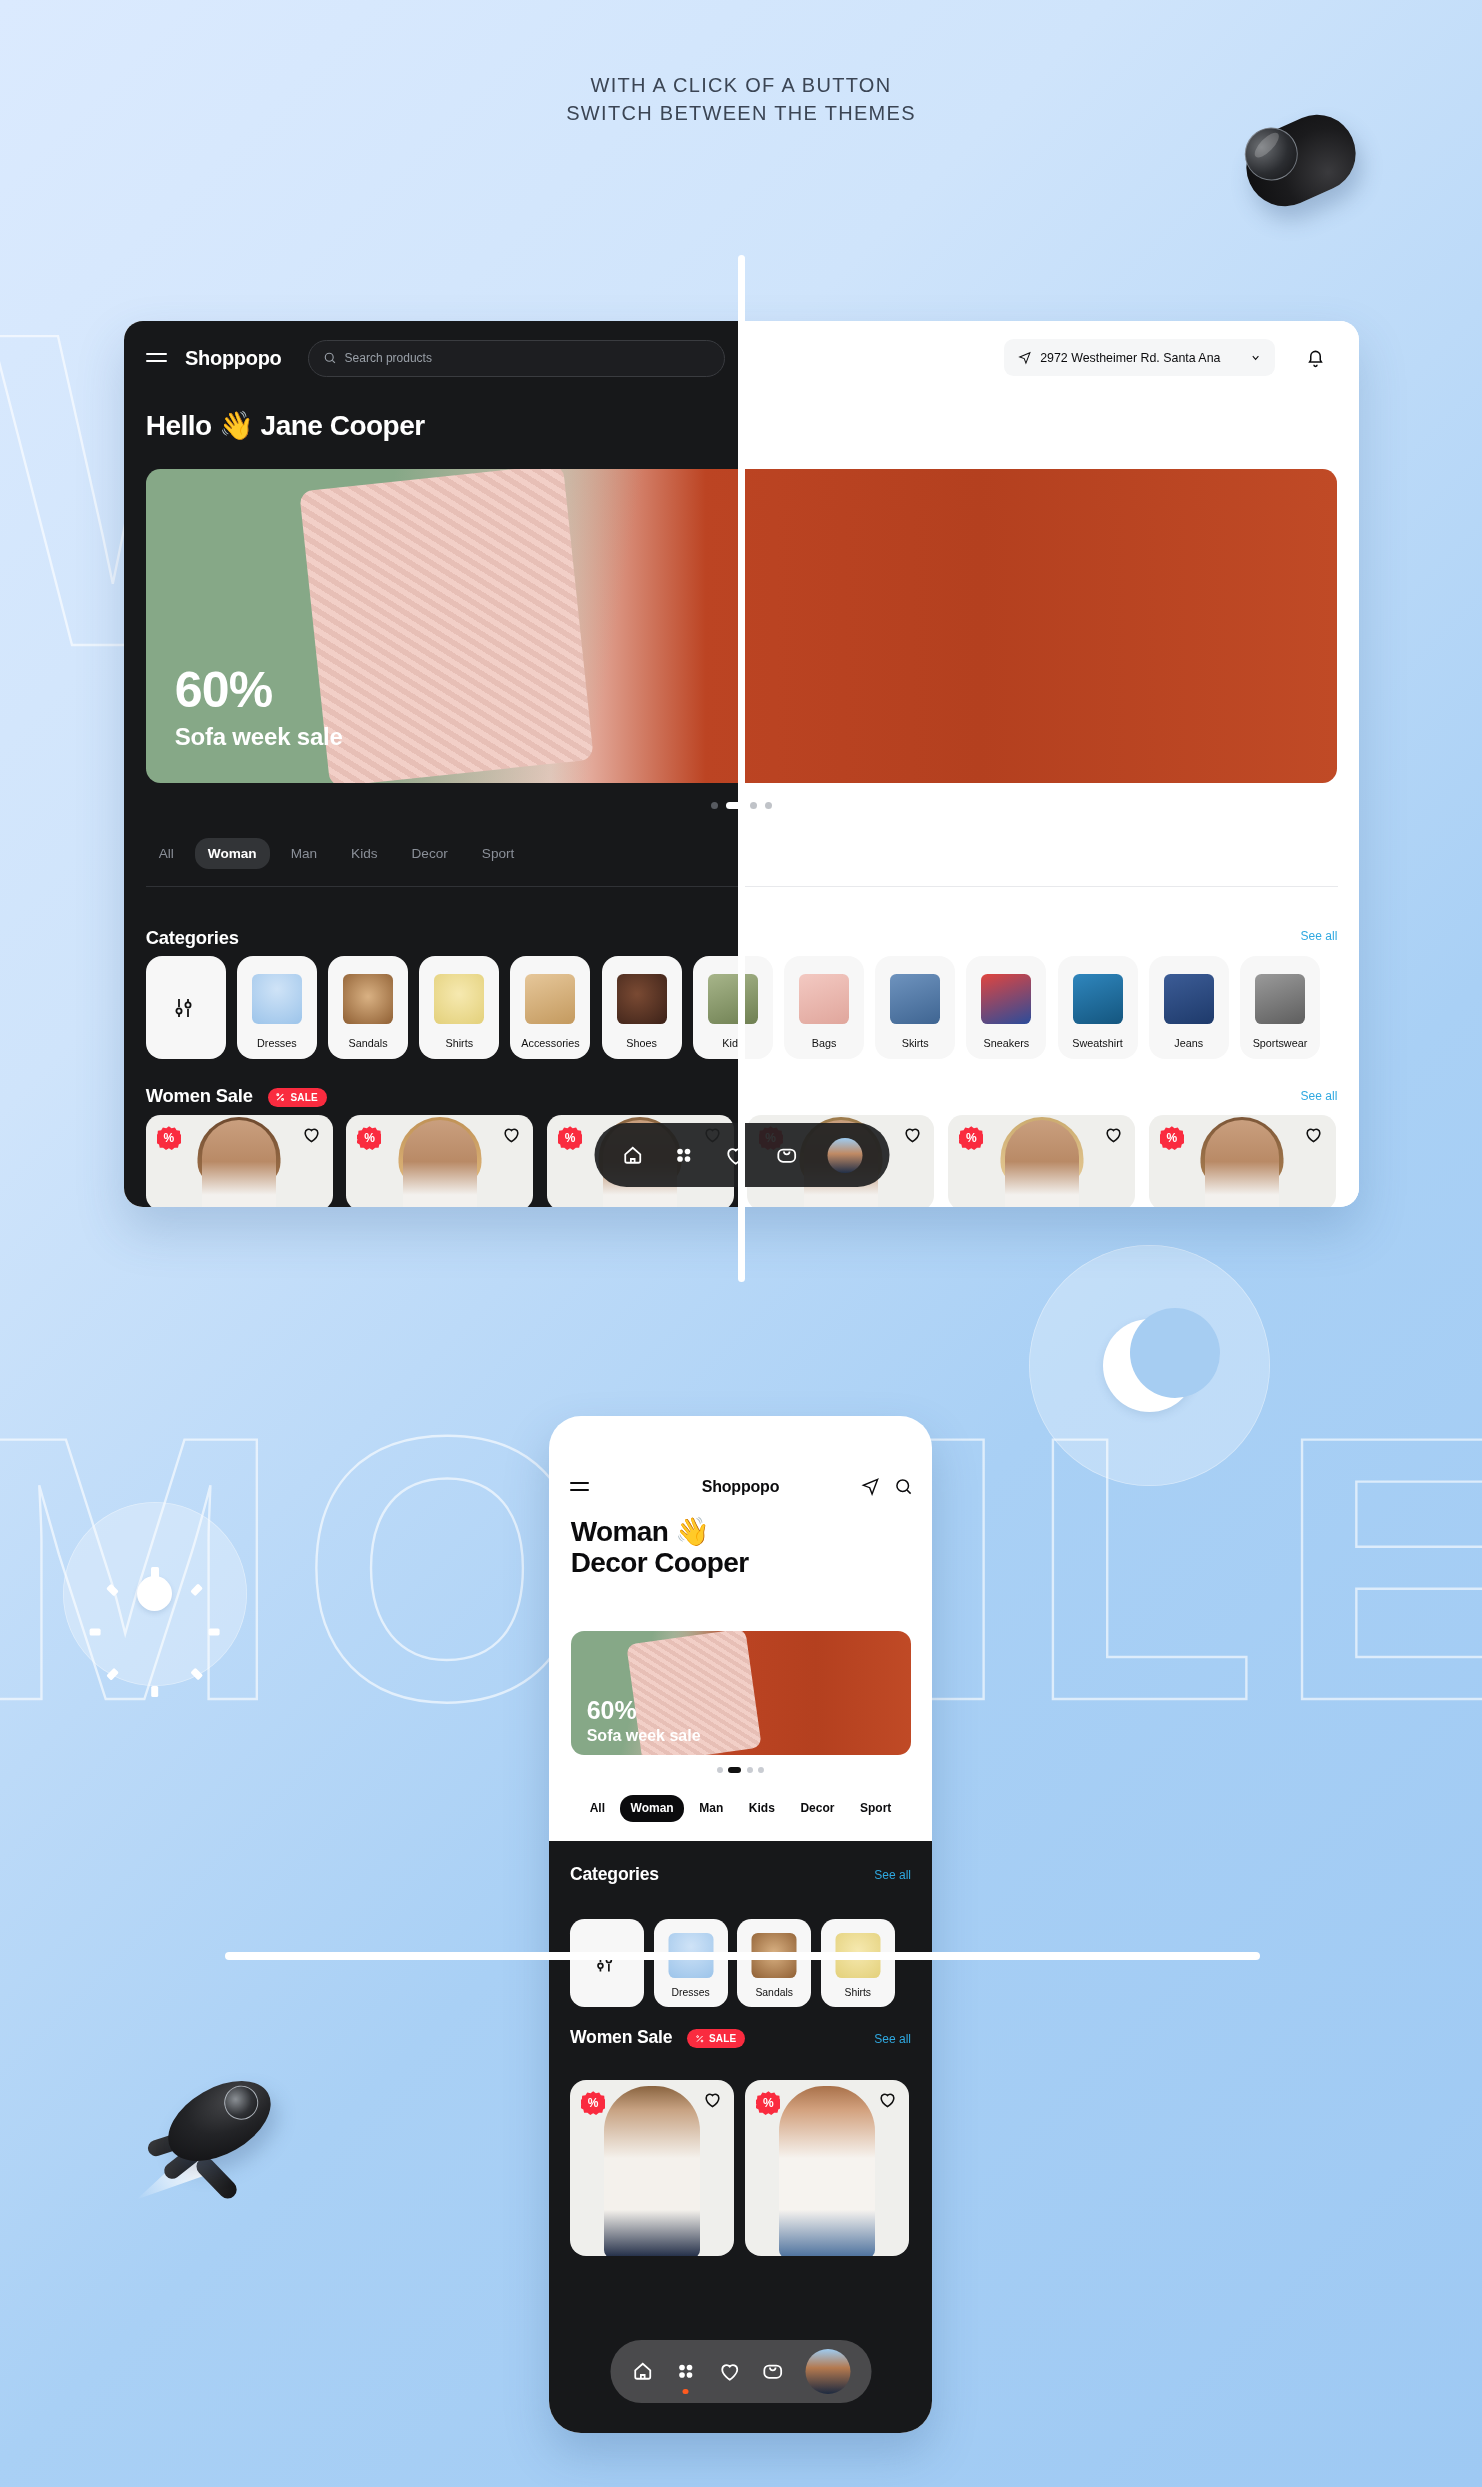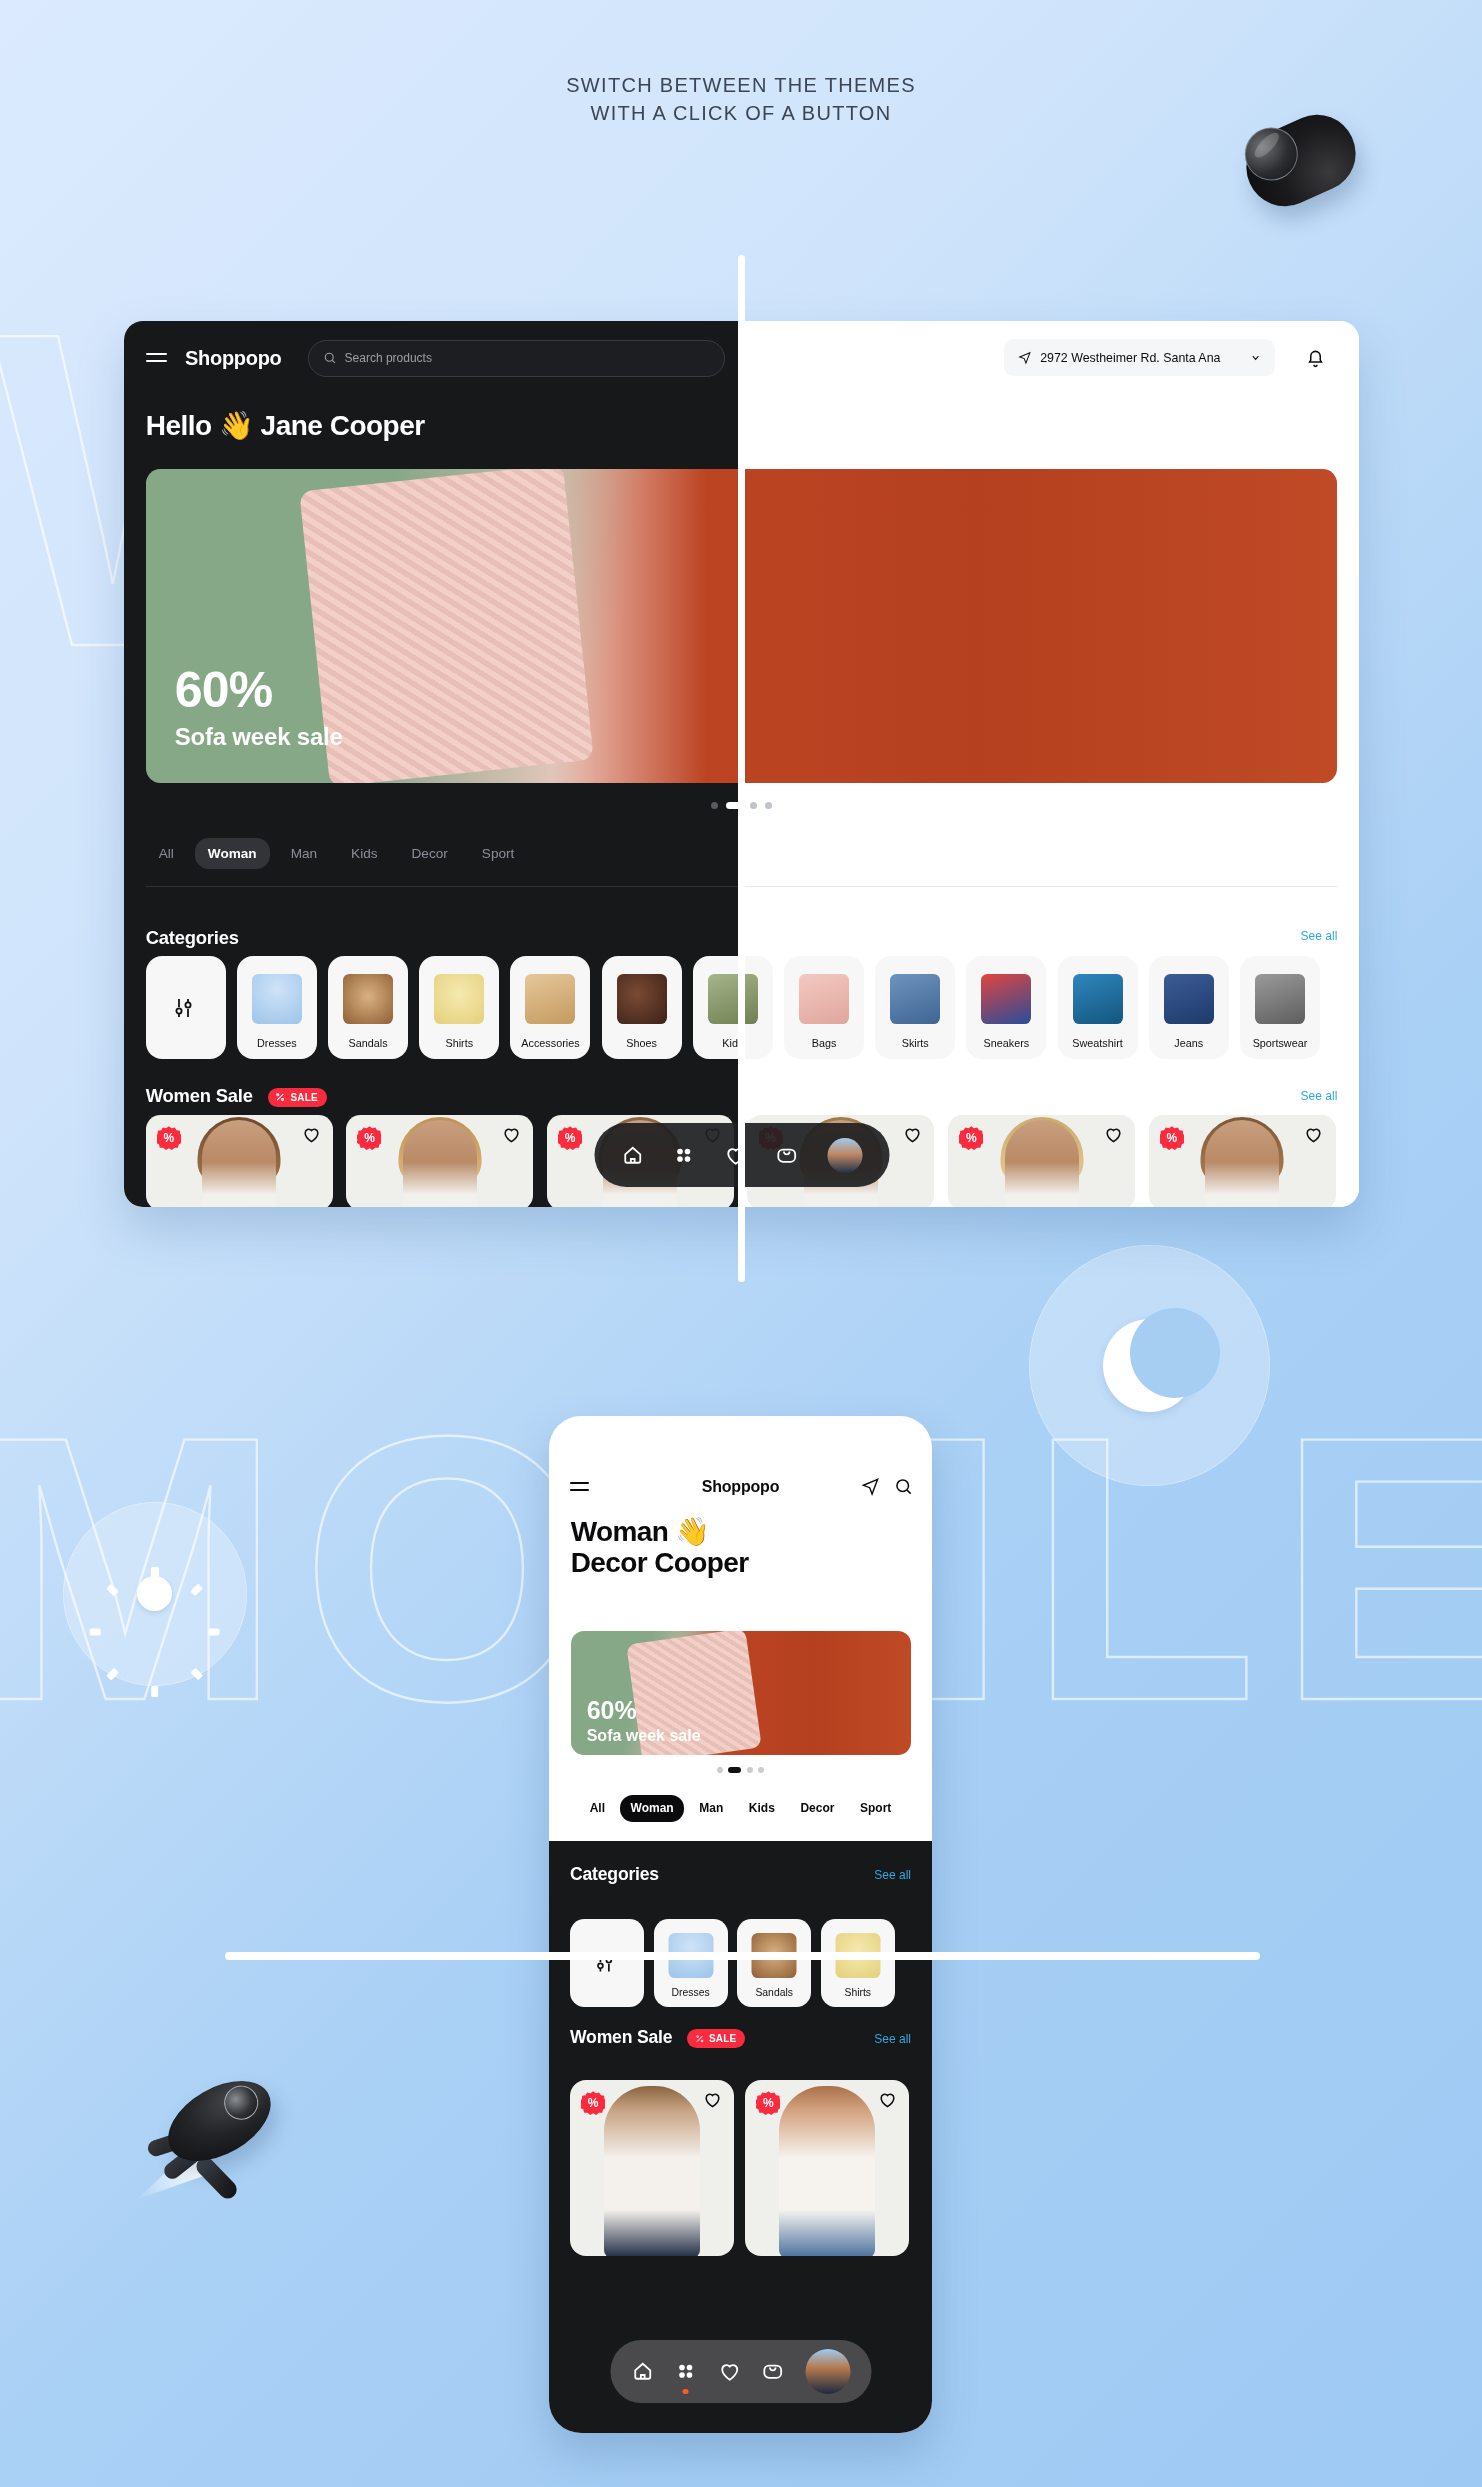--- a/index.html
+++ b/index.html
@@ -322,22 +322,22 @@
   svg { display:block; }
 </style>
 </head>
 <body>
 
 <div class="bg-word bg-word-web">WEB</div>
 <div class="bg-word bg-word-mobile">MOBILE</div>
 
 <div class="headline-wrap">
   <div class="subhead">
+    <div>WITH A CLICK OF A BUTTON</div>
     <div>SWITCH BETWEEN THE THEMES</div>
-    <div>WITH A CLICK OF A BUTTON</div>
   </div>
 </div>
 
 <div class="deco-puck">
   <div class="body"></div>
   <div class="lens"></div>
 </div>
 
 <div class="deco-rocket">
   <div class="flame"></div>

